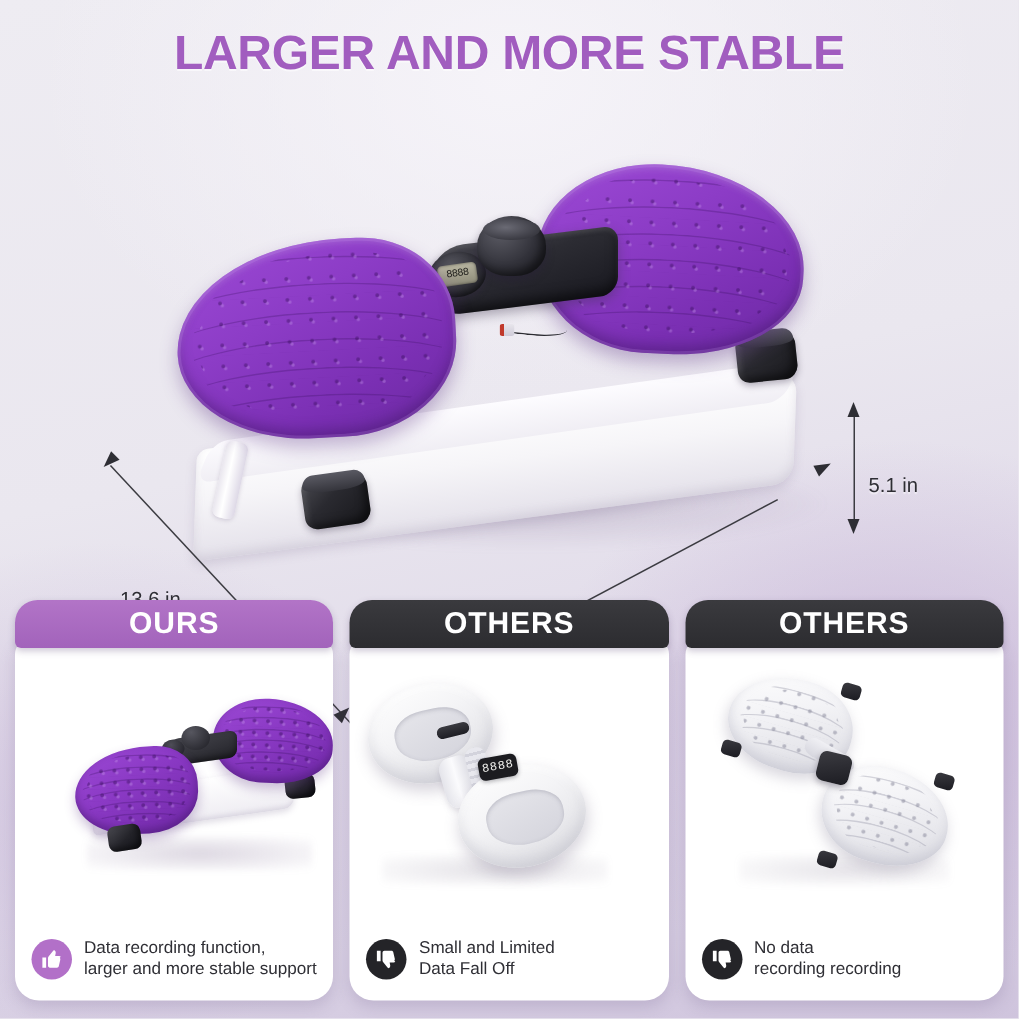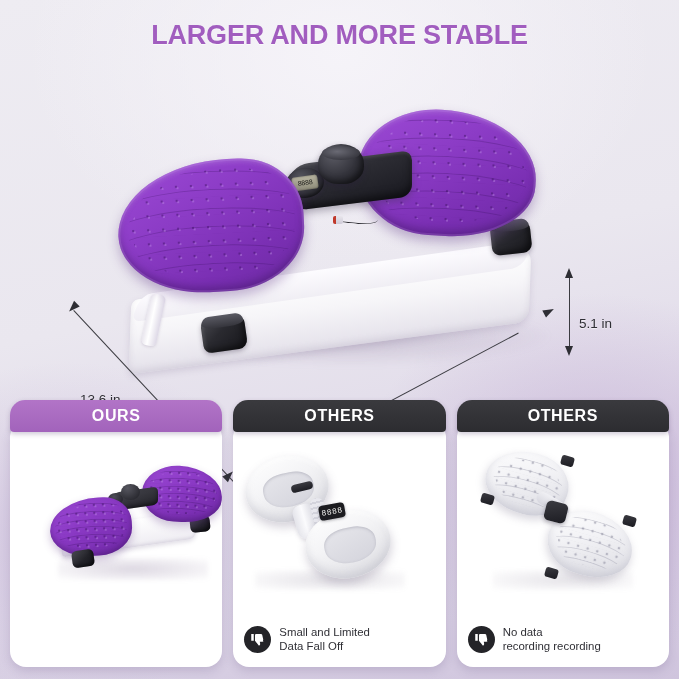--- a/index.html
+++ b/index.html
@@ -26,21 +26,21 @@
 
   
   .headline {
     position: absolute;
     top: 18px;
     left: 0;
     width: 679px;
     text-align: center;
     color: #a15dbf;
     font-weight: 700;
-    font-size: 27px;
+    font-size: 32px;
     line-height: 35px;
     letter-spacing: -0.2px;
     text-shadow: 0 1px 0 rgba(255,255,255,0.55);
   }
   .headline .l2 { display: block; }
 
   
   .hero {
     position: absolute;
     top: 96px;
@@ -309,21 +309,21 @@
   }
   .card-head {
     position: relative;
     height: 32px;
     border-radius: 15px 15px 4px 4px;
     display: flex;
     align-items: center;
     justify-content: center;
     color: #ffffff;
     font-weight: 700;
-    font-size: 16px;
+    font-size: 20px;
     letter-spacing: 0.6px;
     z-index: 2;
     box-shadow: 0 2px 5px rgba(90,70,115,0.3);
   }
   .card.ours .card-head { background: linear-gradient(180deg, #b274c7 0%, #a263bb 100%); }
   .card.other .card-head { background: linear-gradient(180deg, #3a3a3e 0%, #2c2c30 100%); }
 
   .card-body {
     position: relative;
     margin-top: -6px;
@@ -614,20 +614,29 @@
                   <i></i>
                   <i></i>
                   <i></i>
                   <i></i>
                   <i></i>
                 </div>
               <div class="grip"></div>
             </div>
             <div class="mo-foot mo-foot-a"></div>
           </div>
+        </div>
+        <div class="card-foot">
+          <div class="badge up">
+            <svg width="15" height="15" viewBox="0 0 24 24" fill="#ffffff" aria-hidden="true">
+              <path d="M2 10h4v11H2zM21.6 9.4c-.4-.5-1-.8-1.7-.8h-4.3l.6-3.1c.2-1-.1-2-.8-2.6-.5-.5-1.3-.5-1.8 0l-.5.6L8.6 9.1c-.4.4-.6.9-.6 1.5V19c0 1.1.9 2 2 2h7.6c.9 0 1.7-.6 1.9-1.5l1.6-7c.2-.8 0-1.6-.5-2.1z"></path>
+            </svg>
+          </div>
+          <div class="card-caption">Data recording function,
+larger and more stable support</div>
         </div>
       </div>
     </div>
 
     <div class="card other">
       <div class="card-head">OTHERS</div>
       <div class="card-body">
         <div class="card-img">
           <div class="mini-o1">
             <div class="o1-shadow"></div>

